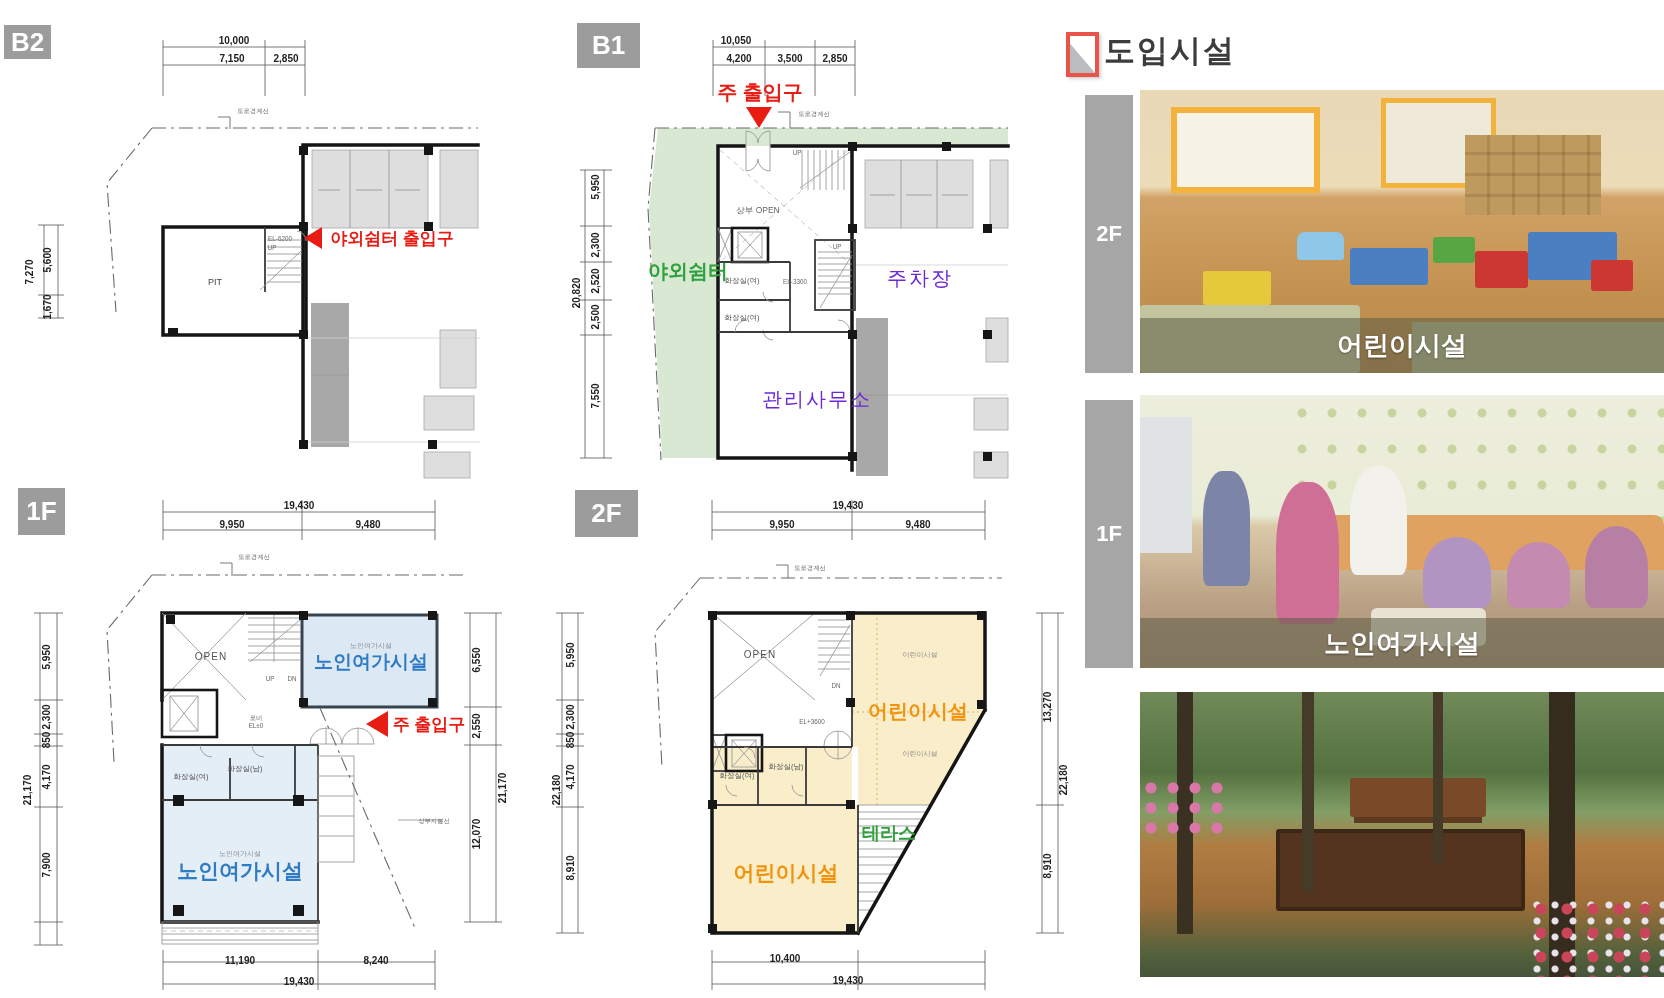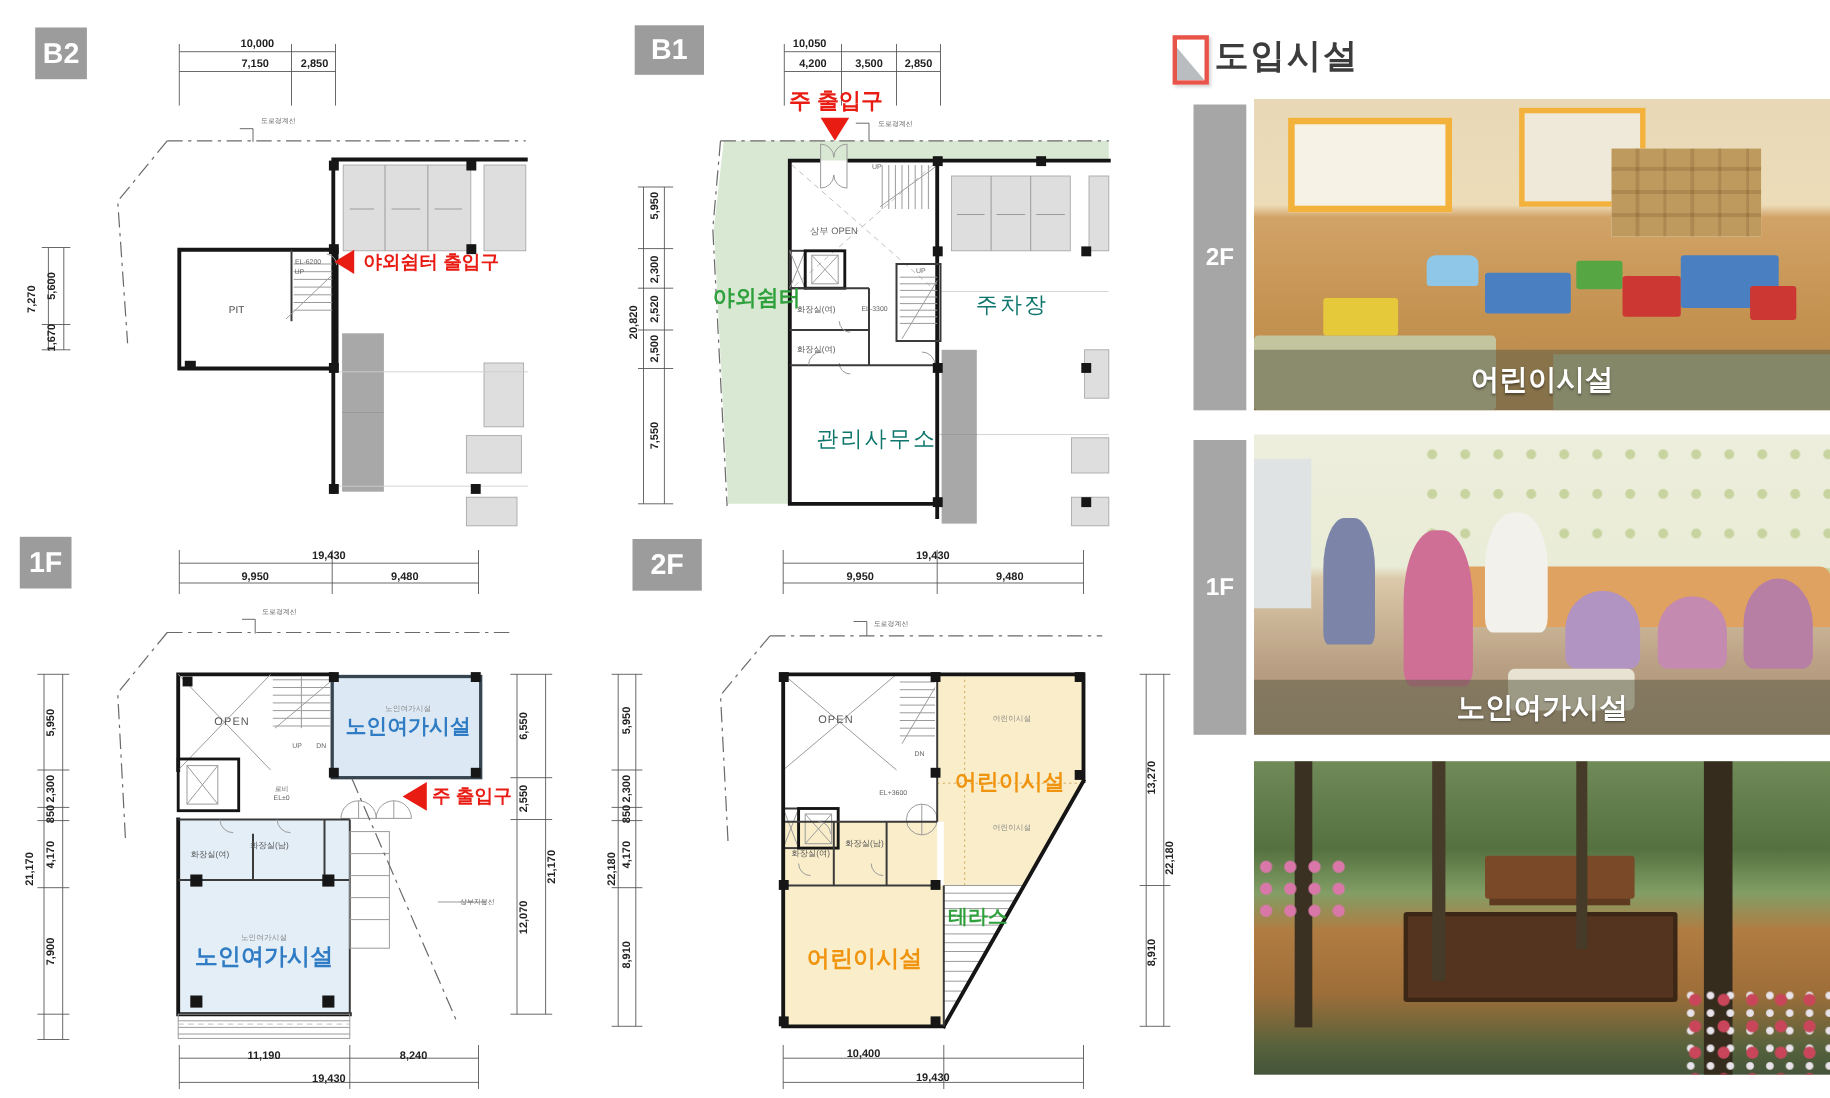--- a/index.html
+++ b/index.html
@@ -15,21 +15,21 @@
   .ds{stroke:#6a6a6a;stroke-width:1.1;fill:none;stroke-dasharray:14 5 3 5}
   .stall{fill:#dedede;stroke:#a8a8a8;stroke-width:.8}
   .ramp{fill:#a8a8a8}
   .colm{fill:#161616}
   .dot{stroke:#cfa85a;stroke-width:.9;fill:none;stroke-dasharray:2 3}
   .ctr{position:absolute;transform:translate(-50%,-50%);white-space:nowrap;line-height:1;}
   .vdim{position:absolute;transform:translate(-50%,-50%) rotate(-90deg);white-space:nowrap;line-height:1;}
   .dimt{font-size:10px;font-weight:bold;color:#222;}
   .sm{font-size:7.5px;color:#555;}
   .xs{font-size:6.3px;color:#666;}
-  .roomg{font-size:20px;color:#0f766e;letter-spacing:2px;}
+  .roomg{font-size:20px;color:#6d28d9;letter-spacing:2px;}
   .red{color:#e91c14;font-weight:bold;}
   .badge{position:absolute;background:#9c9c9c;color:#fff;font-weight:bold;font-size:26px;display:flex;align-items:center;justify-content:center;}
   .floorbar{position:absolute;background:#a6a6a6;color:#fff;font-weight:bold;font-size:22px;display:flex;align-items:center;justify-content:center;text-align:center;}
   .photo{position:absolute;overflow:hidden;}
   .caption{position:absolute;left:0;right:0;bottom:0;background:rgba(92,92,70,.55);color:#fff;font-weight:bold;font-size:26px;display:flex;align-items:center;justify-content:center;text-shadow:0 1px 2px rgba(0,0,0,.4);}
   .abs{position:absolute;}
   #hdr-title{position:absolute;left:1104px;top:30px;font-size:31px;font-weight:bold;color:#3c3c3c;letter-spacing:2px;}
   #hdr-icon{position:absolute;left:1066px;top:32px;width:25px;height:37px;border:4px solid #e8544a;background:#fff;box-shadow:2px 2px 3px rgba(0,0,0,.18);}
   #hdr-icon .fold{position:absolute;left:0;bottom:0;width:100%;height:80%;background:#b9bdc0;clip-path:polygon(0 0,100% 100%,0 100%);}
 </style>
@@ -179,21 +179,21 @@
     <rect class="colm" x="708" y="800" width="9" height="9"></rect>
         <rect class="colm" x="846" y="800" width="9" height="9"></rect>
     <rect class="colm" x="708" y="924" width="9" height="9"></rect>
         <rect class="colm" x="846" y="924" width="9" height="9"></rect>
     <path class="dm" d="M712,950 V990 M858,950 V990 M985,950 V990 M712,962 H985 M712,984 H985"></path>
     <path class="dm" d="M562,613 V933 M578,613 V933 M556,613 H584 M556,700 H584 M556,734 H584 M556,746 H584 M556,807 H584 M556,933 H584"></path>
     <path class="dm" d="M1042,613 V933 M1058,613 V933 M1036,613 H1064 M1036,805 H1064 M1036,933 H1064"></path>
   </g>
 </svg>
 
-<div class="badge" style="left:32px;top:25px;width:47px;height:47px">B2</div>
+<div class="badge" style="left:4px;top:25px;width:47px;height:34px">B2</div>
 <span class="ctr dimt" style="left:234px;top:41px">10,000</span>
 <span class="ctr dimt" style="left:232px;top:59px">7,150</span>
 <span class="ctr dimt" style="left:286px;top:59px">2,850</span>
 <span class="ctr xs" style="left:253px;top:111px">도로경계선</span>
 <span class="vdim dimt" style="left:30px;top:272px">7,270</span>
 <span class="vdim dimt" style="left:48px;top:260px">5,600</span>
 <span class="vdim dimt" style="left:48px;top:307px">1,670</span>
 <span class="ctr" style="left:215px;top:282px;font-size:9px;color:#444">PIT</span>
 <span class="ctr xs" style="left:280px;top:239px">EL-6200</span>
 <span class="ctr xs" style="left:272px;top:248px">UP</span>
@@ -207,21 +207,21 @@
 <span class="ctr red" style="left:760px;top:92px;font-size:20px">주 출입구</span>
 <span class="ctr xs" style="left:814px;top:114px">도로경계선</span>
 <span class="ctr" style="left:688px;top:271px;font-size:20px;font-weight:bold;color:#2fa13c">야외쉼터</span>
 <span class="ctr" style="left:758px;top:210px;font-size:8.5px;color:#666">상부 OPEN</span>
 <span class="ctr xs" style="left:797px;top:153px">UP</span>
 <span class="ctr sm" style="left:742px;top:281px">화장실(여)</span>
 <span class="ctr xs" style="left:795px;top:282px">EL-3300</span>
 <span class="ctr sm" style="left:742px;top:318px">화장실(여)</span>
 <span class="ctr xs" style="left:837px;top:247px">UP</span>
 <span class="ctr roomg" style="left:920px;top:278px">주차장</span>
-<span class="ctr roomg" style="left:797px;top:399px">관리사무소</span>
+<span class="ctr roomg" style="left:817px;top:399px">관리사무소</span>
 <span class="vdim dimt" style="left:577px;top:293px">20,820</span>
 <span class="vdim dimt" style="left:596px;top:187px">5,950</span>
 <span class="vdim dimt" style="left:596px;top:245px">2,300</span>
 <span class="vdim dimt" style="left:596px;top:281px">2,520</span>
 <span class="vdim dimt" style="left:596px;top:317px">2,500</span>
 <span class="vdim dimt" style="left:596px;top:396px">7,550</span>
 
 <div class="badge" style="left:18px;top:488px;width:47px;height:47px">1F</div>
 <span class="ctr dimt" style="left:299px;top:506px">19,430</span>
 <span class="ctr dimt" style="left:232px;top:525px">9,950</span>

